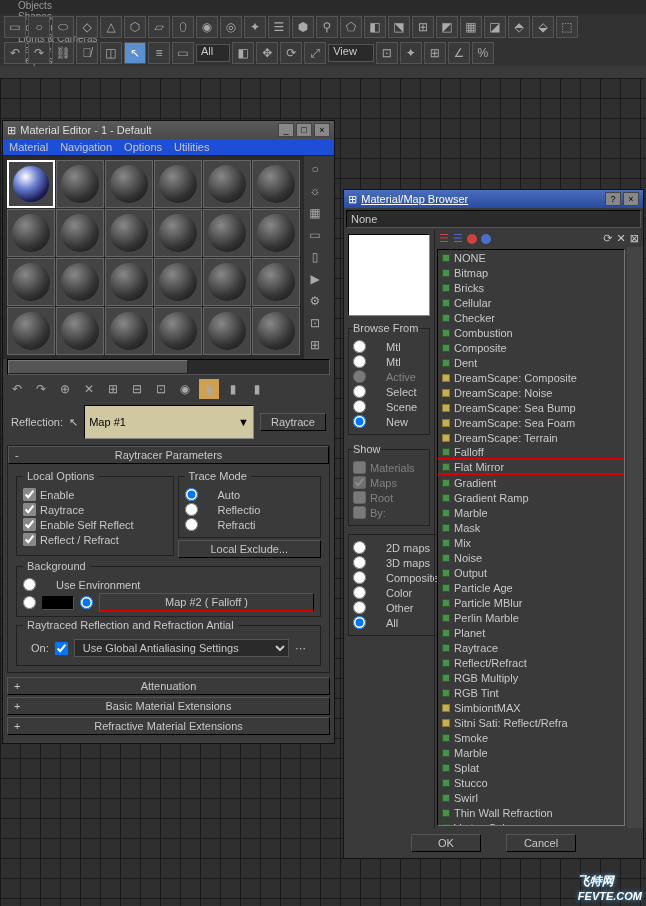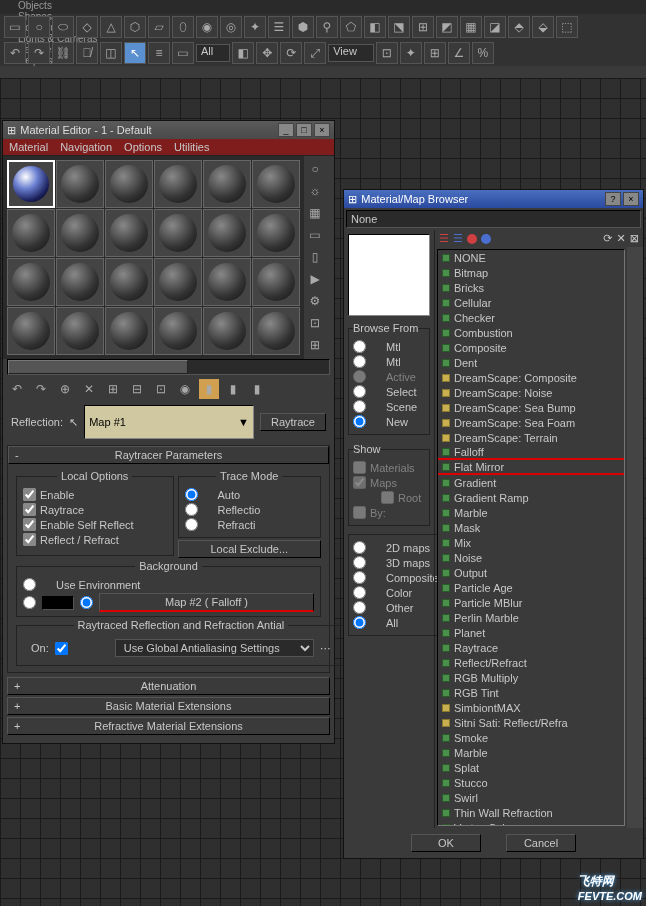--- a/index.html
+++ b/index.html
@@ -14,21 +14,21 @@
 .dropdown-dark { background: #2a2a2a; border: 1px solid #555; color: #c8c8c8; height: 18px; padding: 0 16px 0 4px; font-size: 11px; }
 
 .viewport-bg { position: absolute; top: 78px; left: 0; right: 0; bottom: 0; background: #2f2f2f; background-image: linear-gradient(#1a1a1a 1px, transparent 1px), linear-gradient(90deg, #1a1a1a 1px, transparent 1px); background-size: 20px 20px; }
 
 
 .mat-editor { position: absolute; top: 120px; left: 2px; width: 333px; background: #3a3a3a; border: 1px solid #111; }
 .title-bar { height: 18px; background: linear-gradient(#5a5a5a,#4a4a4a); display: flex; align-items: center; padding: 0 4px; color: #ddd; }
 .title-bar-win { background: linear-gradient(#4a6fbf,#2a4a9f); color: #fff; }
 .title-bar .spacer { flex: 1; }
 .win-btn { width: 16px; height: 14px; background: #888; border: 1px solid #444; margin-left: 2px; display: inline-flex; align-items: center; justify-content: center; font-size: 9px; color: #000; }
-.me-menu { display: flex; gap: 12px; padding: 2px 6px; color: #c8c8c8; background: #7f1d1d; border-bottom: 1px solid #222; }
+.me-menu { display: flex; gap: 12px; padding: 2px 6px; color: #c8c8c8; background: #1d4ed8; border-bottom: 1px solid #222; }
 
 .swatch-area { display: flex; }
 .swatch-grid { display: grid; grid-template-columns: repeat(6, 48px); grid-auto-rows: 48px; gap: 1px; padding: 4px; background: #2a2a2a; }
 .swatch { background: #444; border: 1px solid #666; position: relative; }
 .swatch.sel { border: 2px solid #fff; }
 .sphere { position: absolute; inset: 4px; border-radius: 50%; background: radial-gradient(circle at 35% 30%, #888, #333 60%, #111); }
 .sphere.blue { background: radial-gradient(circle at 35% 30%, #fff, #6a7fd0 35%, #1a1f5a 70%, #000); }
 .side-tools { width: 24px; display: flex; flex-direction: column; gap: 4px; padding: 4px 2px; background: #3a3a3a; }
 .side-tools .tool-icon { width: 18px; height: 18px; border: none; background: transparent; }
 
@@ -41,36 +41,36 @@
 
 .reflection-row { display: flex; align-items: center; gap: 6px; padding: 2px 8px; }
 .refl-drop { flex: 1; background: #d0c8a0; color: #000; border: 1px inset #333; height: 32px; padding: 16px 4px; display: flex; align-items: center; justify-content: space-between; }
 .raytrace-btn { background: #3a3a3a; border: 1px outset #555; padding: 2px 10px; color: #c8c8c8; }
 
 .rollout { margin: 4px; border: 1px solid #222; }
 .rollout-header { background: #3a3a3a; text-align: center; padding: 2px; border: 1px outset #555; color: #c8c8c8; position: relative; }
 .rollout-header .toggle { position: absolute; left: 6px; }
 .rollout-body { padding: 4px 8px; }
 .group-box { border: 1px solid #222; padding: 4px 6px; margin: 2px 0; }
-.group-box legend { color: #c8c8c8; padding: 0 4px; text-align: center; }
+.group-box legend { color: #c8c8c8; padding: 0 4px; }
 .chk { display: flex; align-items: center; gap: 4px; margin: 2px 0; }
 .chk input { accent-color: #888; }
 .radio { display: flex; align-items: center; gap: 20px; margin: 2px 0; }
 
 .two-col { display: flex; gap: 4px; }
 .two-col > * { flex: 1; }
 .btn-flat { background: #3a3a3a; border: 1px outset #555; padding: 2px 6px; color: #c8c8c8; width: 100%; }
 
 .map-btn { background: #3a3a3a; border: 1px outset #555; color: #c8c8c8; padding: 2px 8px; text-align: center; }
 .red-underline { border-bottom: 2px solid #d00; }
 
 .color-swatch-sm { width: 32px; height: 14px; background: #000; border: 1px inset #555; }
 
 .global-aa { display: flex; align-items: center; gap: 6px; padding: 4px 8px; }
-.global-aa select { flex: 1; margin-left: 41px; }
+.global-aa select { flex: 1; }
 
 
 .map-browser { position: absolute; top: 189px; left: 343px; width: 301px; height: 670px; background: #3a3a3a; border: 1px solid #111; display: flex; flex-direction: column; }
 .mb-search { margin: 2px; }
 .mb-search input { width: 100%; background: #2a2a2a; border: 1px inset #555; color: #c8c8c8; height: 18px; padding: 0 4px; }
 .mb-body { display: flex; flex: 1; min-height: 0; }
 .mb-left { width: 90px; padding: 4px; display: flex; flex-direction: column; gap: 4px; }
 .mb-preview { width: 82px; height: 82px; background: #fff; border: 1px inset #333; }
 .mb-right { flex: 1; display: flex; flex-direction: column; border-left: 1px solid #222; min-height: 0; }
 .mb-toolbar { display: flex; gap: 4px; padding: 2px 4px; align-items: center; }
@@ -352,21 +352,21 @@
   </div>
 
   <div class="rollout-header" style="margin:2px 4px;"><span class="toggle">+</span><span>Attenuation</span></div>
   <div class="rollout-header" style="margin:2px 4px;"><span class="toggle">+</span><span>Basic Material Extensions</span></div>
   <div class="rollout-header" style="margin:2px 4px 8px;"><span class="toggle">+</span><span>Refractive Material Extensions</span></div>
 </div>
 
 <div class="map-browser">
   <div class="title-bar title-bar-win">
     <span>⊞</span>
-    <span style="margin-left:4px;">Material/Map Browser</span>
+    <span style="margin-left:4px;text-decoration:underline;">Material/Map Browser</span>
     <span class="spacer"></span>
     <span class="win-btn">?</span>
     <span class="win-btn">×</span>
   </div>
   <div class="mb-search">
     <input value="None" style="">
   </div>
   <div class="mb-body">
     <div class="mb-left">
       <div class="mb-preview"></div>
@@ -400,21 +400,21 @@
       <fieldset>
         <legend>Show</legend>
         <label class="chk" style="opacity:.5;">
             <input type="checkbox" disabled="" style="">
             <span>Materials</span>
           </label>
         <label class="chk" style="opacity:.5;">
             <input type="checkbox" disabled="" checked="" style="">
             <span>Maps</span>
           </label>
-        <label class="chk" style="opacity:.5;margin-left:28px;">
+        <label class="chk" style="opacity:.5;">
             <input type="checkbox" disabled="" style="">
             <span>Root</span>
           </label>
         <label class="chk" style="opacity:.5;">
             <input type="checkbox" disabled="" style="">
             <span>By:</span>
           </label>
       </fieldset>
       <fieldset>
         <label class="radio">

